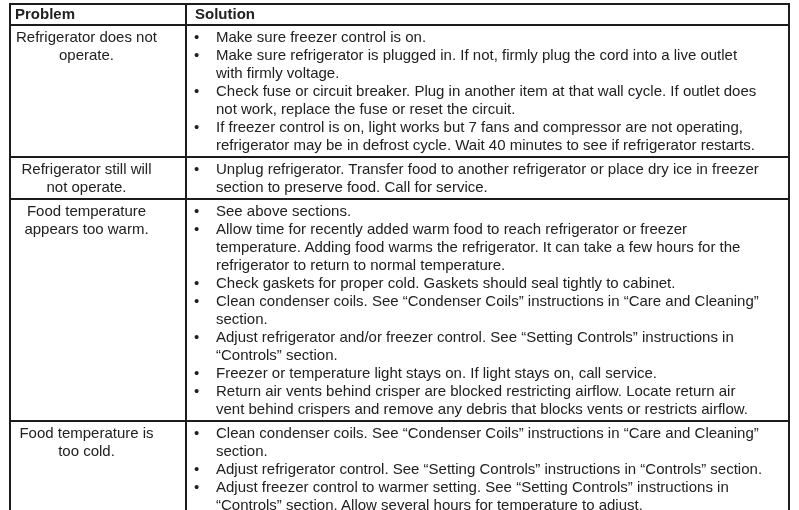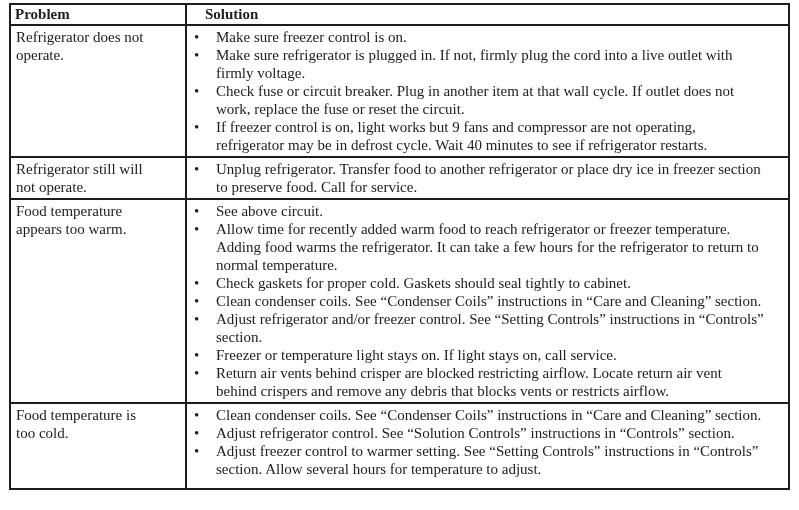--- a/index.html
+++ b/index.html
@@ -2,21 +2,21 @@
 <html><head>
 <meta charset="utf-8">
 <style>
   html, body { margin: 0; padding: 0; background: #ffffff; }
   .page {
     position: relative;
     width: 799px;
     height: 510px;
     background: #ffffff;
     overflow: hidden;
-    font-family: Liberation Serif, serif;
+    font-family: Liberation Sans, sans-serif;
     color: #212121;
   }
   table.troubleshooting {
     position: absolute;
     left: 9px;
     top: 3px;
     width: 781px;
     border-collapse: collapse;
     table-layout: fixed;
   }
@@ -28,23 +28,24 @@
     line-height: 18px;
     overflow: hidden;
   }
   th {
     text-align: left;
     font-weight: bold;
     height: 17px;
     padding: 0 4px 1px 4px;
     white-space: nowrap;
   }
-  th.th-solution { padding-left: 18px; }
+  th.th-solution { padding-left: 8px; }
   td.problem {
     padding: 2px 28px 2px 5px;
+    text-align: center;
   }
   td.solution {
     padding: 2px 0 2px 0;
   }
   td.solution ul {
     margin: 0;
     padding: 0;
     list-style: none;
   }
   td.solution li {
@@ -79,51 +80,51 @@
       </tr>
     </thead>
     <tbody>
       <tr class="r0">
         <td class="problem">Refrigerator does not operate.</td>
         <td class="solution">
           <ul>
             <li>Make sure freezer control is on.</li>
             <li>Make sure refrigerator is plugged in. If not, firmly plug the cord into a live outlet with firmly voltage.</li>
             <li>Check fuse or circuit breaker. Plug in another item at that wall cycle. If outlet does not work, replace the fuse or reset the circuit.</li>
-            <li>If freezer control is on, light works but 9 fans and compressor are not operating, refrigerator may be in defrost cycle. Wait 40 minutes to see if refrigerator restarts.</li>
+            <li>If freezer control is on, light works but 7 fans and compressor are not operating, refrigerator may be in defrost cycle. Wait 40 minutes to see if refrigerator restarts.</li>
           </ul>
         </td>
       </tr>
       <tr class="r1">
         <td class="problem">Refrigerator still will not operate.</td>
         <td class="solution">
           <ul>
             <li>Unplug refrigerator. Transfer food to another refrigerator or place dry ice in freezer section to preserve food. Call for service.</li>
           </ul>
         </td>
       </tr>
       <tr class="r2">
         <td class="problem">Food temperature appears too warm.</td>
         <td class="solution">
           <ul>
-            <li>See above circuit.</li>
+            <li>See above sections.</li>
             <li>Allow time for recently added warm food to reach refrigerator or freezer temperature. Adding food warms the refrigerator. It can take a few hours for the refrigerator to return to normal temperature.</li>
             <li>Check gaskets for proper cold. Gaskets should seal tightly to cabinet.</li>
             <li>Clean condenser coils. See “Condenser Coils” instructions in “Care and Cleaning” section.</li>
             <li>Adjust refrigerator and/or freezer control. See “Setting Controls” instructions in “Controls” section.</li>
             <li>Freezer or temperature light stays on. If light stays on, call service.</li>
             <li>Return air vents behind crisper are blocked restricting airflow. Locate return air vent behind crispers and remove any debris that blocks vents or restricts airflow.</li>
           </ul>
         </td>
       </tr>
       <tr class="r3">
         <td class="problem">Food temperature is too cold.</td>
         <td class="solution">
           <ul>
             <li>Clean condenser coils. See “Condenser Coils” instructions in “Care and Cleaning” section.</li>
-            <li>Adjust refrigerator control. See “Solution Controls” instructions in “Controls” section.</li>
+            <li>Adjust refrigerator control. See “Setting Controls” instructions in “Controls” section.</li>
             <li>Adjust freezer control to warmer setting. See “Setting Controls” instructions in “Controls” section. Allow several hours for temperature to adjust.</li>
           </ul>
         </td>
       </tr>
     </tbody>
   </table>
 </div>
 
 </body></html>

